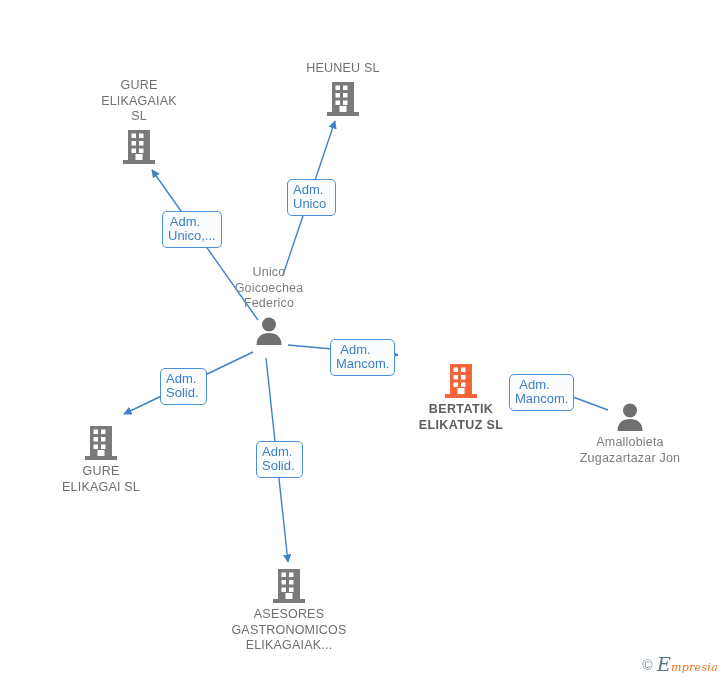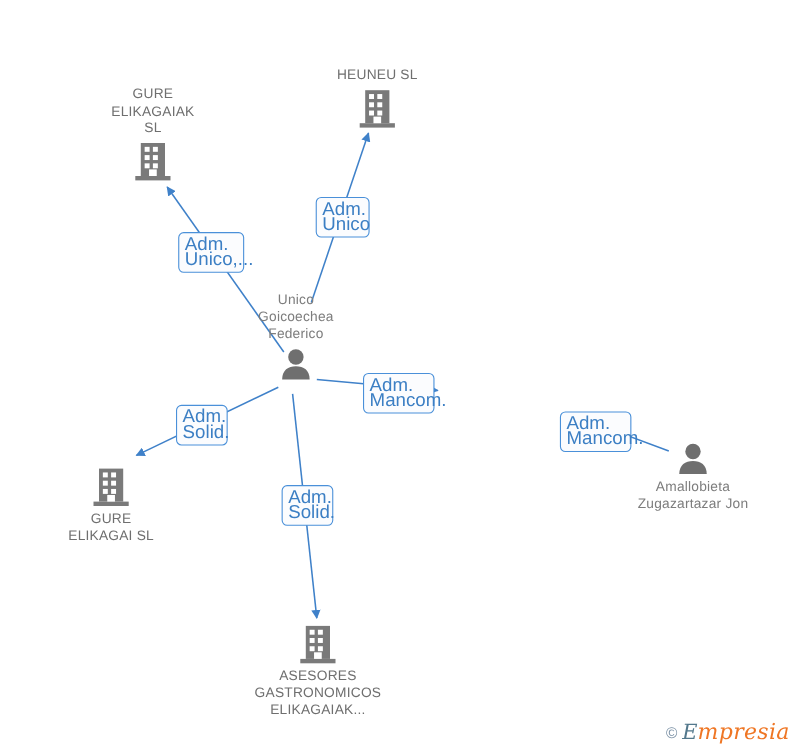--- a/index.html
+++ b/index.html
@@ -57,21 +57,21 @@
   .node.label-bottom .node-label { margin-top: 3px; }
 
   
   .edge-label {
     position: absolute;
     box-sizing: border-box;
     border: 1px solid #4a90d9;
     border-radius: 5px;
     background: #fbfcfe;
     color: #3c7fc4;
-    font-size: 17px;
+    font-size: 13px;
     line-height: 14px;
     text-align: center;
     padding: 3px 19px 4px 5px;
     white-space: pre-line;
     z-index: 4;
   }
   #watermark {
     position: absolute;
     right: 10px;
     bottom: 8px;
@@ -88,21 +88,21 @@
   #watermark .brand-e {
     color: #53788c;
     font-family: "DejaVu Serif", serif;
     font-style: italic;
     font-size: 19px;
   }
   #watermark .brand-rest {
     color: #ef7624;
     font-family: "DejaVu Serif", serif;
     font-style: italic;
-    font-size: 20px;
+    font-size: 11px;
     letter-spacing: 0.3px;
   }
 </style>
 </head>
 <body>
 
 <div id="canvas">
 
   <svg id="edges" viewBox="0 0 728 685" xmlns="http://www.w3.org/2000/svg">
     <defs>
@@ -177,20 +177,37 @@
 Goicoechea
 Federico</span>
     <span class="glyph">
       <svg width="30" height="30" viewBox="0 0 30 30" xmlns="http://www.w3.org/2000/svg">
         <circle cx="15" cy="8.5" r="7" fill="#6f6f6f"></circle>
         <path d="M 2.5 29 C 2.5 20.5 8 17 15 17 C 22 17 27.5 20.5 27.5 29 Z" fill="#6f6f6f"></path>
       </svg>
     </span>
   </div>
 
+  <div class="node label-bottom" style="left:461px; top:363px;">
+    <span class="glyph">
+      <svg width="34" height="36" viewBox="0 0 34 36" xmlns="http://www.w3.org/2000/svg">
+        <rect x="6" y="1" width="22" height="30" fill="#f4663a"></rect>
+        <rect x="1" y="31" width="32" height="4" fill="#f4663a"></rect>
+        <rect x="9.5" y="4.5" width="4.5" height="4.5" fill="#ffffff"></rect>
+        <rect x="17" y="4.5" width="4.5" height="4.5" fill="#ffffff"></rect>
+        <rect x="9.5" y="12" width="4.5" height="4.5" fill="#ffffff"></rect>
+        <rect x="17" y="12" width="4.5" height="4.5" fill="#ffffff"></rect>
+        <rect x="9.5" y="19.5" width="4.5" height="4.5" fill="#ffffff"></rect>
+        <rect x="17" y="19.5" width="4.5" height="4.5" fill="#ffffff"></rect>
+        <rect x="13.5" y="25" width="7" height="6" fill="#ffffff"></rect>
+      </svg>
+    </span>
+    <span class="node-label focus">BERTATIK
+ELIKATUZ  SL</span>
+  </div>
 
   <div class="node label-bottom" style="left:630px; top:402px;">
     <span class="glyph">
       <svg width="30" height="30" viewBox="0 0 30 30" xmlns="http://www.w3.org/2000/svg">
         <circle cx="15" cy="8.5" r="7" fill="#6f6f6f"></circle>
         <path d="M 2.5 29 C 2.5 20.5 8 17 15 17 C 22 17 27.5 20.5 27.5 29 Z" fill="#6f6f6f"></path>
       </svg>
     </span>
     <span class="node-label">Amallobieta
 Zugazartazar Jon</span>

